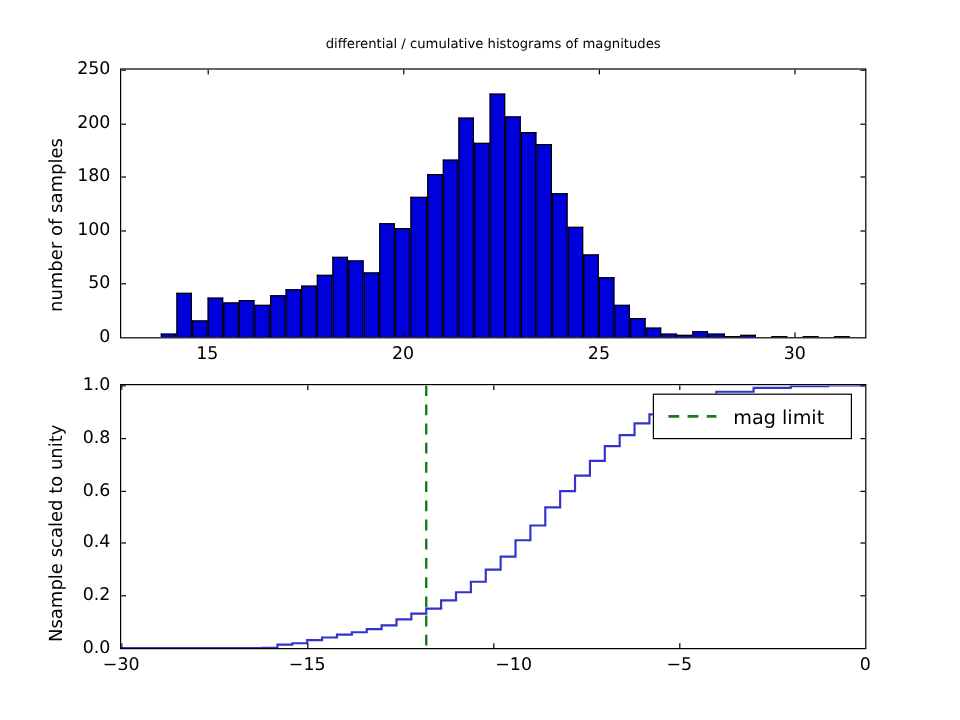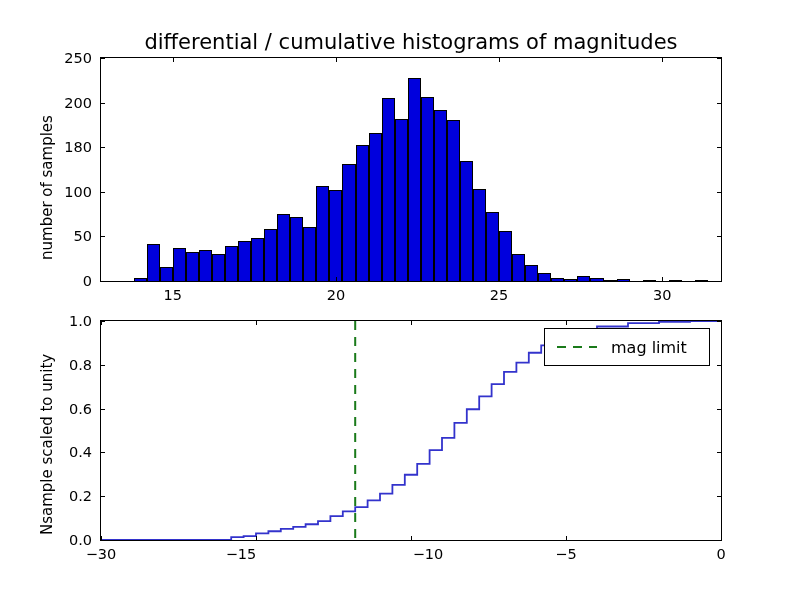--- a/index.html
+++ b/index.html
@@ -31,21 +31,21 @@
   .plot-area {
     position: absolute;
     left: 0; top: 0; right: 0; bottom: 0;
     overflow: hidden;
   }
 
   
   .fig-title {
     position: absolute;
     text-align: center;
-    font-size: 21px;
+    font-size: 11px;
     color: #000000;
     white-space: nowrap;
   }
   .xlabel {
     position: absolute;
     text-align: center;
     font-size: 15px;
     white-space: nowrap;
   }
   .ylabel {
@@ -241,21 +241,21 @@
     <div class="ticklabel-x" style="left: 335.947px; top: 287px;">20</div>
     <div class="ticklabel-x" style="left: 499.105px; top: 287px;">25</div>
     <div class="ticklabel-x" style="left: 662.263px; top: 287px;">30</div>
     <div class="ticklabel-y" style="left: 40px; top: 281px; width: 52px;">0</div>
     <div class="ticklabel-y" style="left: 40px; top: 236.4px; width: 52px;">50</div>
     <div class="ticklabel-y" style="left: 40px; top: 191.8px; width: 52px;">100</div>
     <div class="ticklabel-y" style="left: 40px; top: 147.2px; width: 52px;">180</div>
     <div class="ticklabel-y" style="left: 40px; top: 102.6px; width: 52px;">200</div>
     <div class="ticklabel-y" style="left: 40px; top: 58px; width: 52px;">250</div>
     <div class="ticklabel-x" style="left: 101px; top: 546px;">−30</div>
-    <div class="ticklabel-x" style="left: 241px; top: 546px;">−15</div>
+    <div class="ticklabel-x" style="left: 256px; top: 546px;">−15</div>
     <div class="ticklabel-x" style="left: 428px; top: 546px;">−10</div>
     <div class="ticklabel-x" style="left: 566px; top: 546px;">−5</div>
     <div class="ticklabel-x" style="left: 721px; top: 546px;">0</div>
     <div class="ticklabel-y" style="left: 40px; top: 540px; width: 52px;">0.0</div>
     <div class="ticklabel-y" style="left: 40px; top: 496.2px; width: 52px;">0.2</div>
     <div class="ticklabel-y" style="left: 40px; top: 452.4px; width: 52px;">0.4</div>
     <div class="ticklabel-y" style="left: 40px; top: 408.6px; width: 52px;">0.6</div>
     <div class="ticklabel-y" style="left: 40px; top: 364.8px; width: 52px;">0.8</div>
     <div class="ticklabel-y" style="left: 40px; top: 321px; width: 52px;">1.0</div>
   </div>

